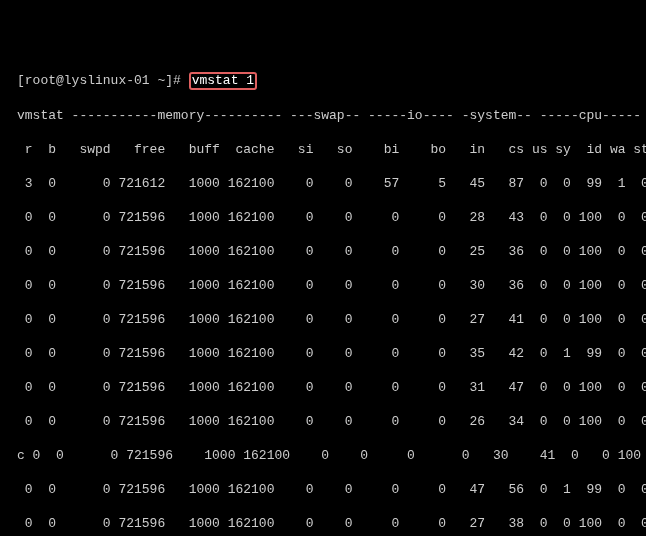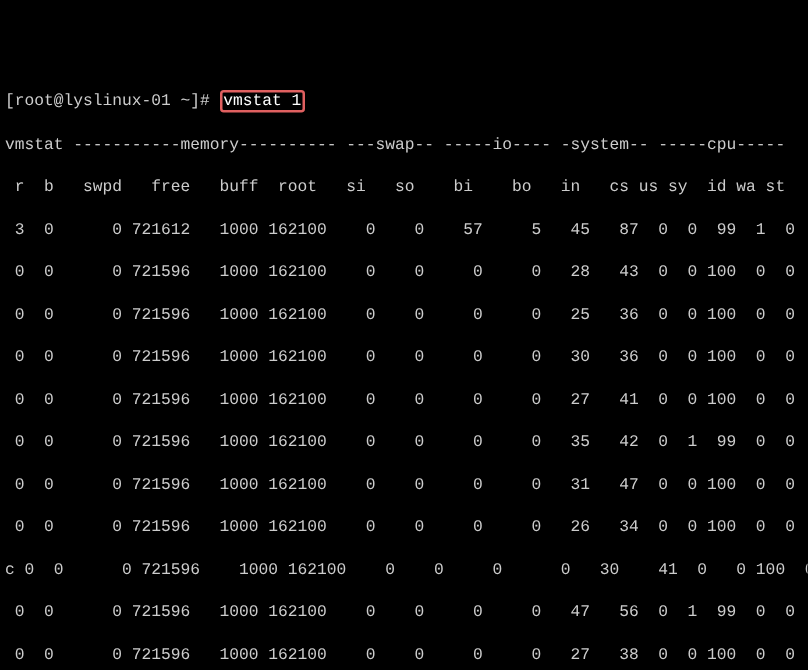--- a/index.html
+++ b/index.html
@@ -15,30 +15,30 @@
     white-space: pre;
   }
   .highlight-box {
     border: 2px solid #e06060;
     border-radius: 3px;
     padding: 0 1px;
     display: inline-block;
     line-height: 14px;
   }
   .cmd-color { color: #fff; }
-  .row { display: block; }
+  .row { display: block; margin-left: 13px; }
 </style>
 </head>
 <body>
 
 
 
 <span class="row"><span>[root@lyslinux-01 ~]#</span> <span class="highlight-box"><span class="cmd-color">vmstat 1</span></span></span>
 <span class="row">vmstat -----------memory---------- ---swap-- -----io---- -system-- -----cpu-----</span>
-<span class="row"> r  b   swpd   free   buff  root   si   so    bi    bo   in   cs us sy  id wa st</span>
+<span class="row"> r  b   swpd   free   buff  cache   si   so    bi    bo   in   cs us sy  id wa st</span>
 <span class="row"> 3  0      0 721612   1000 162100    0    0    57     5   45   87  0  0  99  1  0</span>
 <span class="row"> 0  0      0 721596   1000 162100    0    0     0     0   28   43  0  0 100  0  0</span>
 <span class="row"> 0  0      0 721596   1000 162100    0    0     0     0   25   36  0  0 100  0  0</span>
 <span class="row"> 0  0      0 721596   1000 162100    0    0     0     0   30   36  0  0 100  0  0</span>
 <span class="row"> 0  0      0 721596   1000 162100    0    0     0     0   27   41  0  0 100  0  0</span>
 <span class="row"> 0  0      0 721596   1000 162100    0    0     0     0   35   42  0  1  99  0  0</span>
 <span class="row"> 0  0      0 721596   1000 162100    0    0     0     0   31   47  0  0 100  0  0</span>
 <span class="row"> 0  0      0 721596   1000 162100    0    0     0     0   26   34  0  0 100  0  0</span>
 <span class="row">c 0  0      0 721596    1000 162100    0    0     0      0   30    41  0   0 100  0   0</span>
 <span class="row"> 0  0      0 721596   1000 162100    0    0     0     0   47   56  0  1  99  0  0</span>

